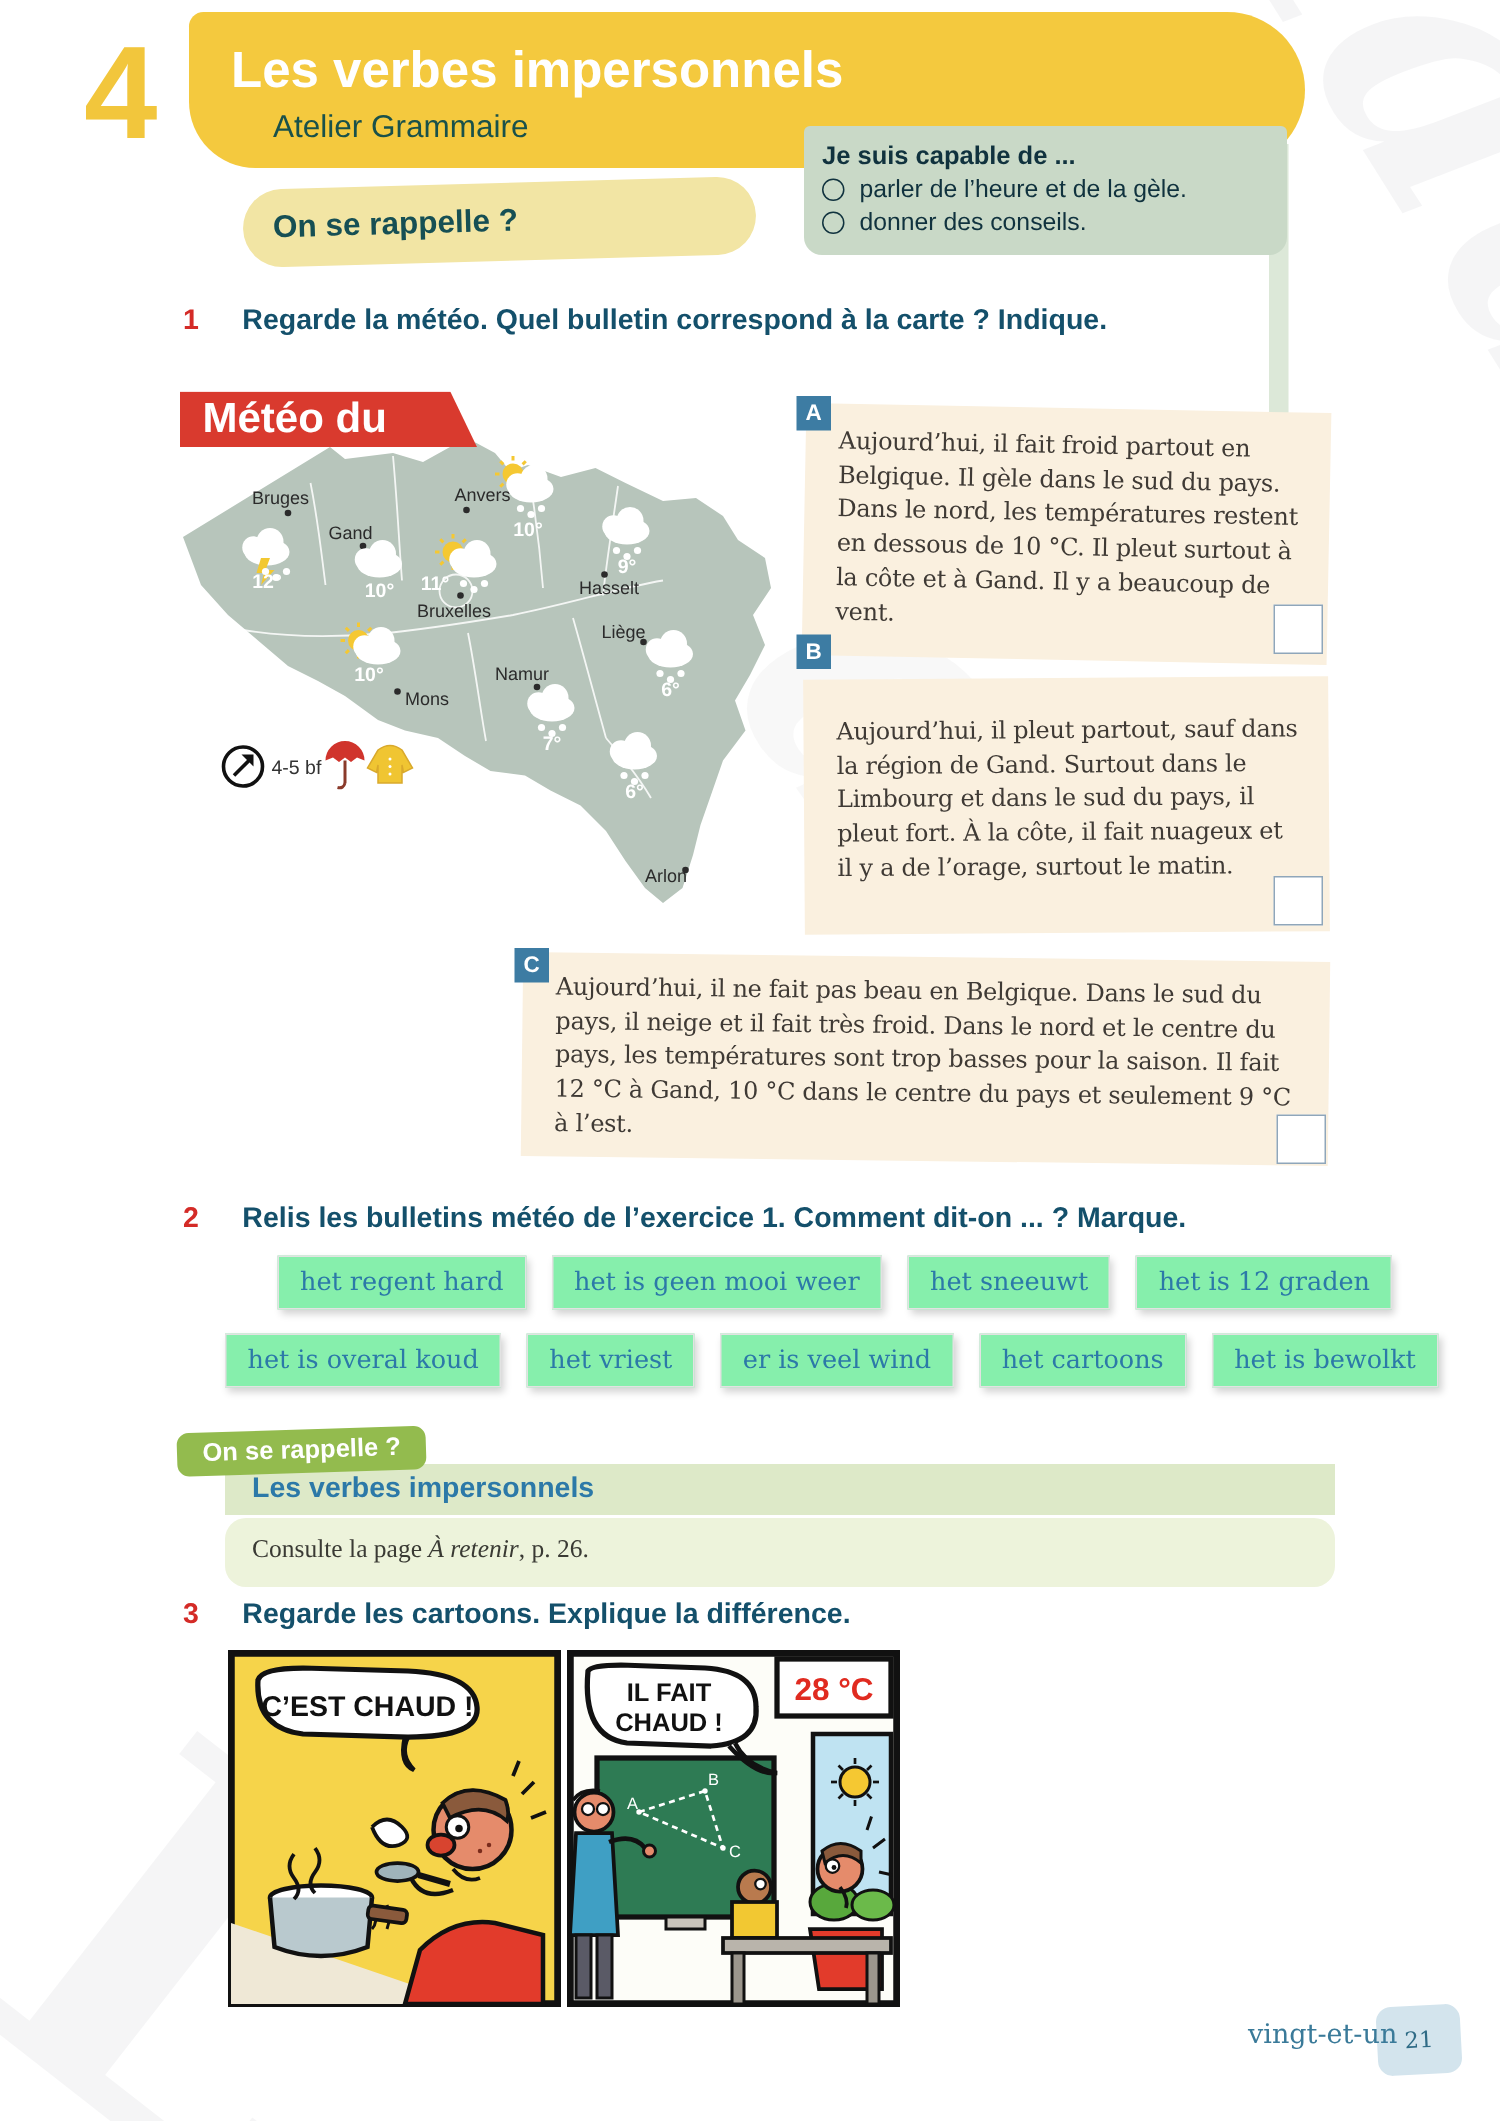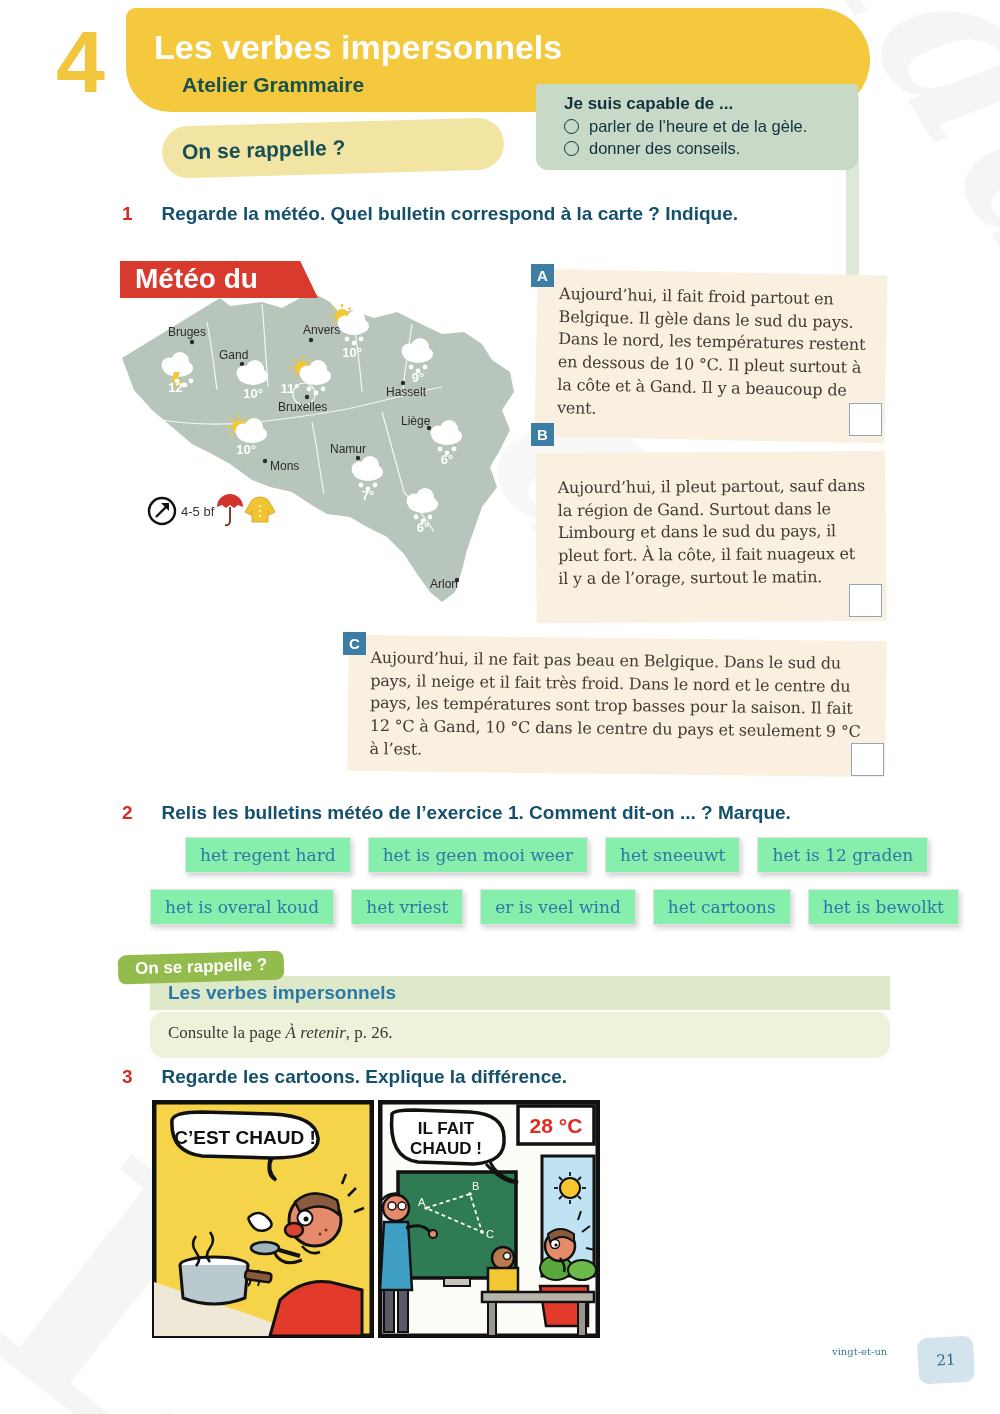--- a/index.html
+++ b/index.html
@@ -12,26 +12,26 @@
       font-weight:bold;pointer-events:none;z-index:0;}
   .wm-large{left:18px;top:1120px;font-size:330px;transform:rotate(38deg);}
   .wm-top{left:640px;top:-60px;font-size:230px;font-style:italic;transform:rotate(58deg);letter-spacing:8px;}
   .wm-mid{left:520px;top:320px;font-size:260px;font-style:italic;transform:rotate(55deg);color:rgba(110,115,125,0.05);}
   
   .unit-number{position:absolute;left:56px;top:18px;font-size:88px;font-weight:bold;color:#F2C63C;line-height:1;z-index:2;}
   .green-strip{position:absolute;left:846px;top:96px;width:13px;height:272px;background:#DCE8D8;z-index:0;}
   .banner{position:absolute;left:126px;top:8px;width:744px;height:104px;background:#F4C93E;
           border-radius:10px 54px 54px 46px;z-index:1;}
   .banner-title{padding:20px 0 0 28px;font-size:34px;font-weight:bold;color:#ffffff;}
-  .banner-subtitle{padding:6px 0 0 56px;font-size:21px;font-weight:bold;color:#19514A;}
+  .banner-subtitle{padding:6px 0 0 56px;font-size:21px;font-weight:normal;color:#19514A;}
   .recall-ribbon{position:absolute;left:162px;top:122px;width:342px;height:52px;background:#F2E5A4;
           border-radius:26px;transform:rotate(-1.6deg);z-index:2;
           font-size:21px;font-weight:bold;color:#164F54;line-height:52px;padding-left:20px;box-sizing:border-box;}
   .cap-box{position:absolute;left:536px;top:84px;width:322px;height:86px;background:#C9D9C7;
-          border-radius:4px 4px 12px 12px;z-index:3;padding:10px 28px;box-sizing:border-box;color:#10323E;}
+          border-radius:4px 4px 12px 12px;z-index:3;padding:10px 12px;box-sizing:border-box;color:#10323E;}
   .cap-title{font-size:17px;font-weight:bold;margin-bottom:3px;}
   .cap-item{font-size:16.5px;display:flex;align-items:center;gap:10px;margin-top:3px;}
   .cap-radio{width:13px;height:13px;border:1.6px solid #10323E;border-radius:50%;display:inline-block;flex:0 0 auto;}
   
   .ex-row{position:absolute;left:122px;display:flex;gap:29px;z-index:2;}
   .ex-num{font-size:19px;font-weight:bold;color:#D42B27;}
   .ex-text{font-size:19px;font-weight:bold;color:#14506B;}
   
   .meteo-banner{position:absolute;left:120px;top:261px;width:198px;height:37px;background:#D93A2E;
           clip-path:polygon(0 0,91% 0,100% 100%,0 100%);z-index:3;
@@ -64,21 +64,21 @@
   .recall-box{position:absolute;left:150px;top:976px;width:740px;z-index:2;}
   .recall-title{background:#DDE9C8;color:#2C79A8;font-size:19px;font-weight:bold;padding:6px 0 6px 18px;}
   .recall-body{background:#EDF3DB;margin-top:2px;padding:11px 18px 15px;
         font-family:Liberation Serif, serif;font-size:17px;color:#3A3A34;border-radius:14px;}
   
   .cartoon{position:absolute;top:1100px;width:222px;height:238px;z-index:2;}
   .cartoon1{left:152px;}
   .cartoon2{left:378px;}
   
   .footer-word{position:absolute;left:832px;top:1346px;font-family:"DejaVu Serif",serif;
-        font-size:10px;color:#3A7A99;z-index:2;}
+        font-size:18px;color:#3A7A99;z-index:2;}
   .footer-badge{position:absolute;left:918px;top:1337px;width:56px;height:46px;background:#D3E4ED;
         border-radius:10px;transform:rotate(-3deg);z-index:1;
         font-family:"DejaVu Serif",serif;font-size:15px;color:#2F6B86;text-align:center;line-height:46px;}
   svg text{font-family:"Liberation Sans",sans-serif;}
   .serif-it{font-style:italic;}
 </style>
 </head>
 <body>
 
 <div class="wm wm-large">L</div>

